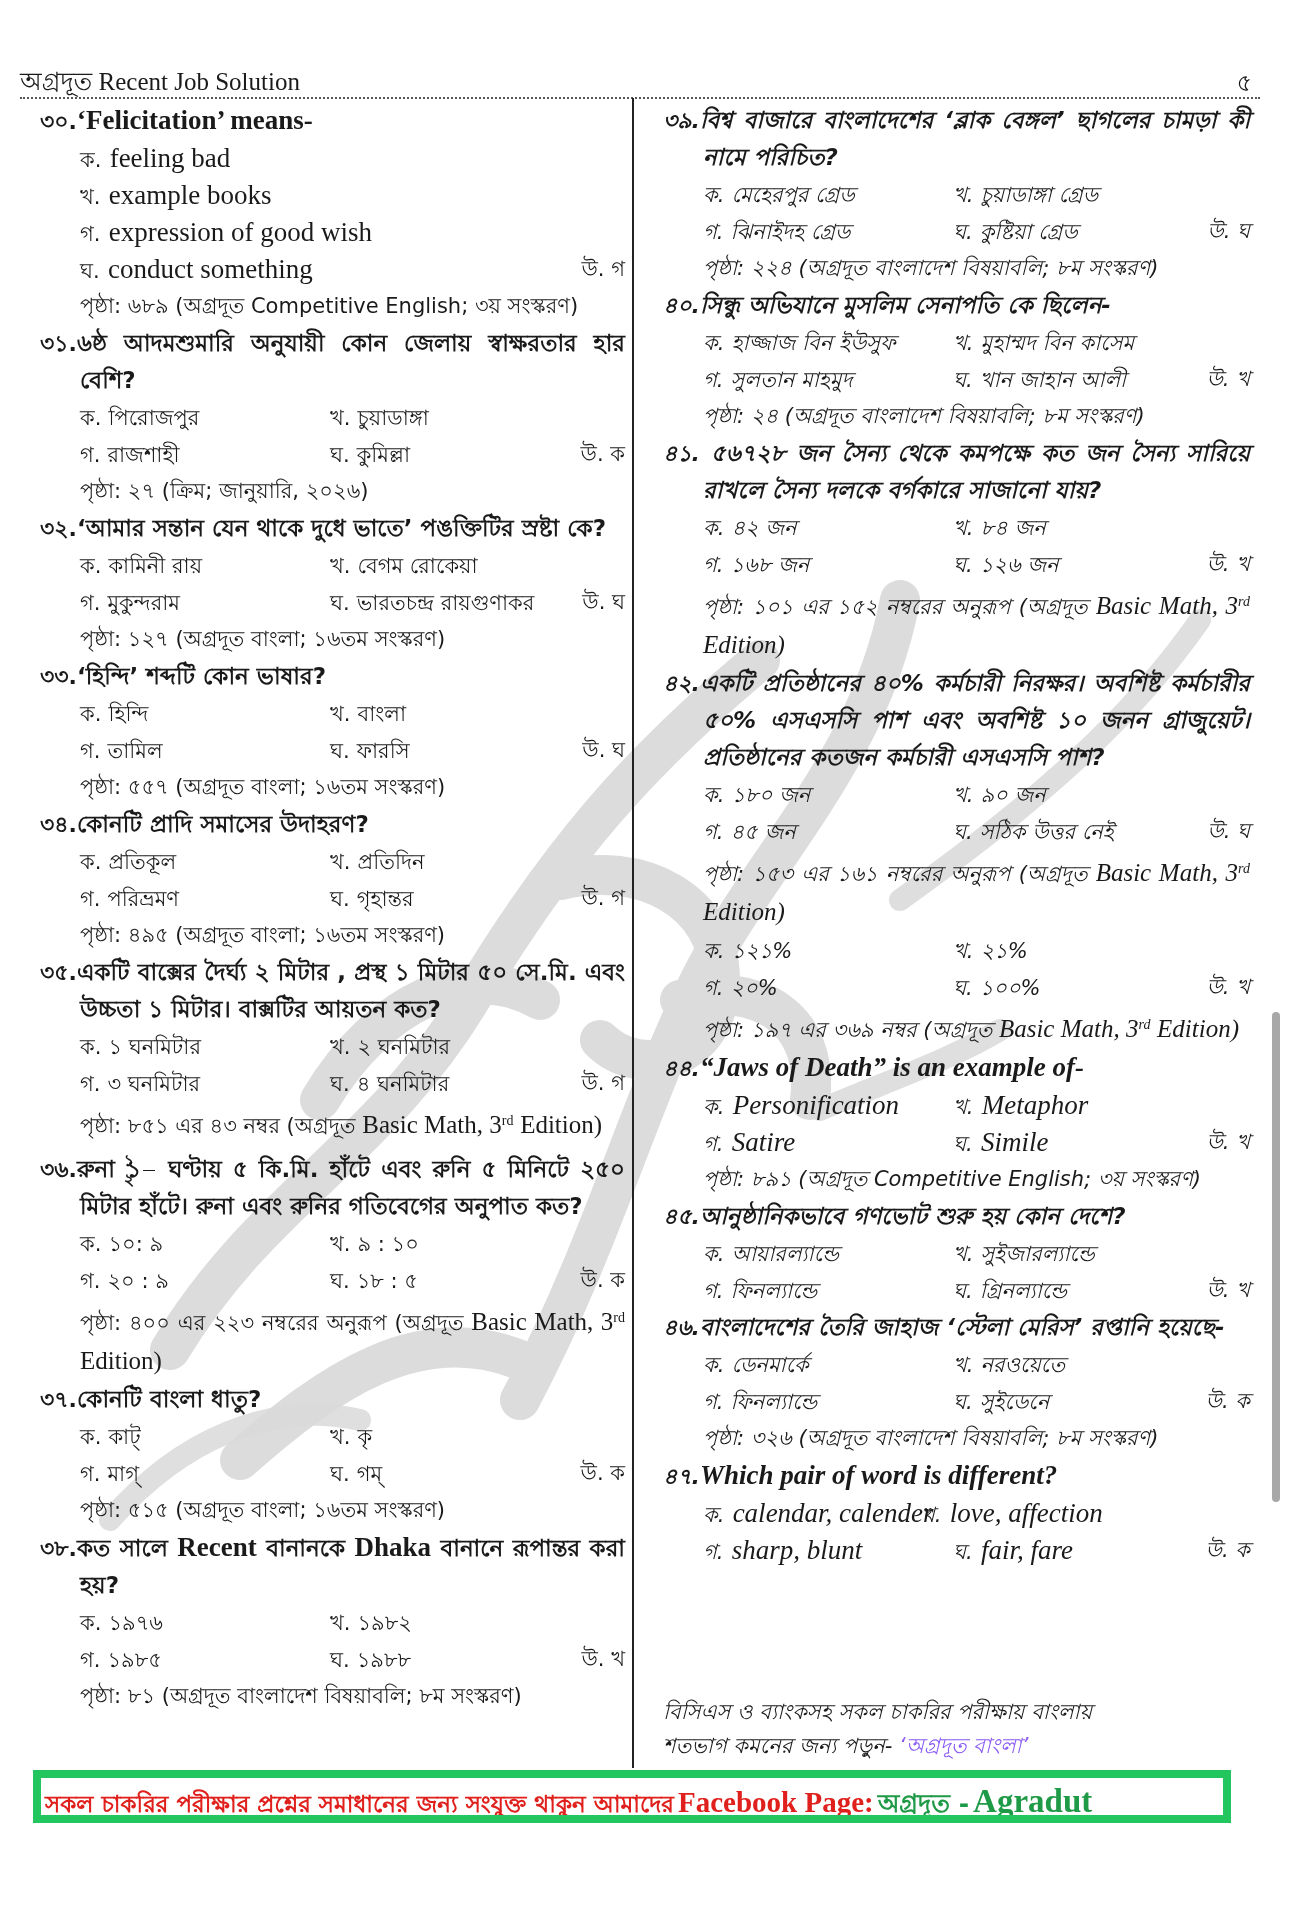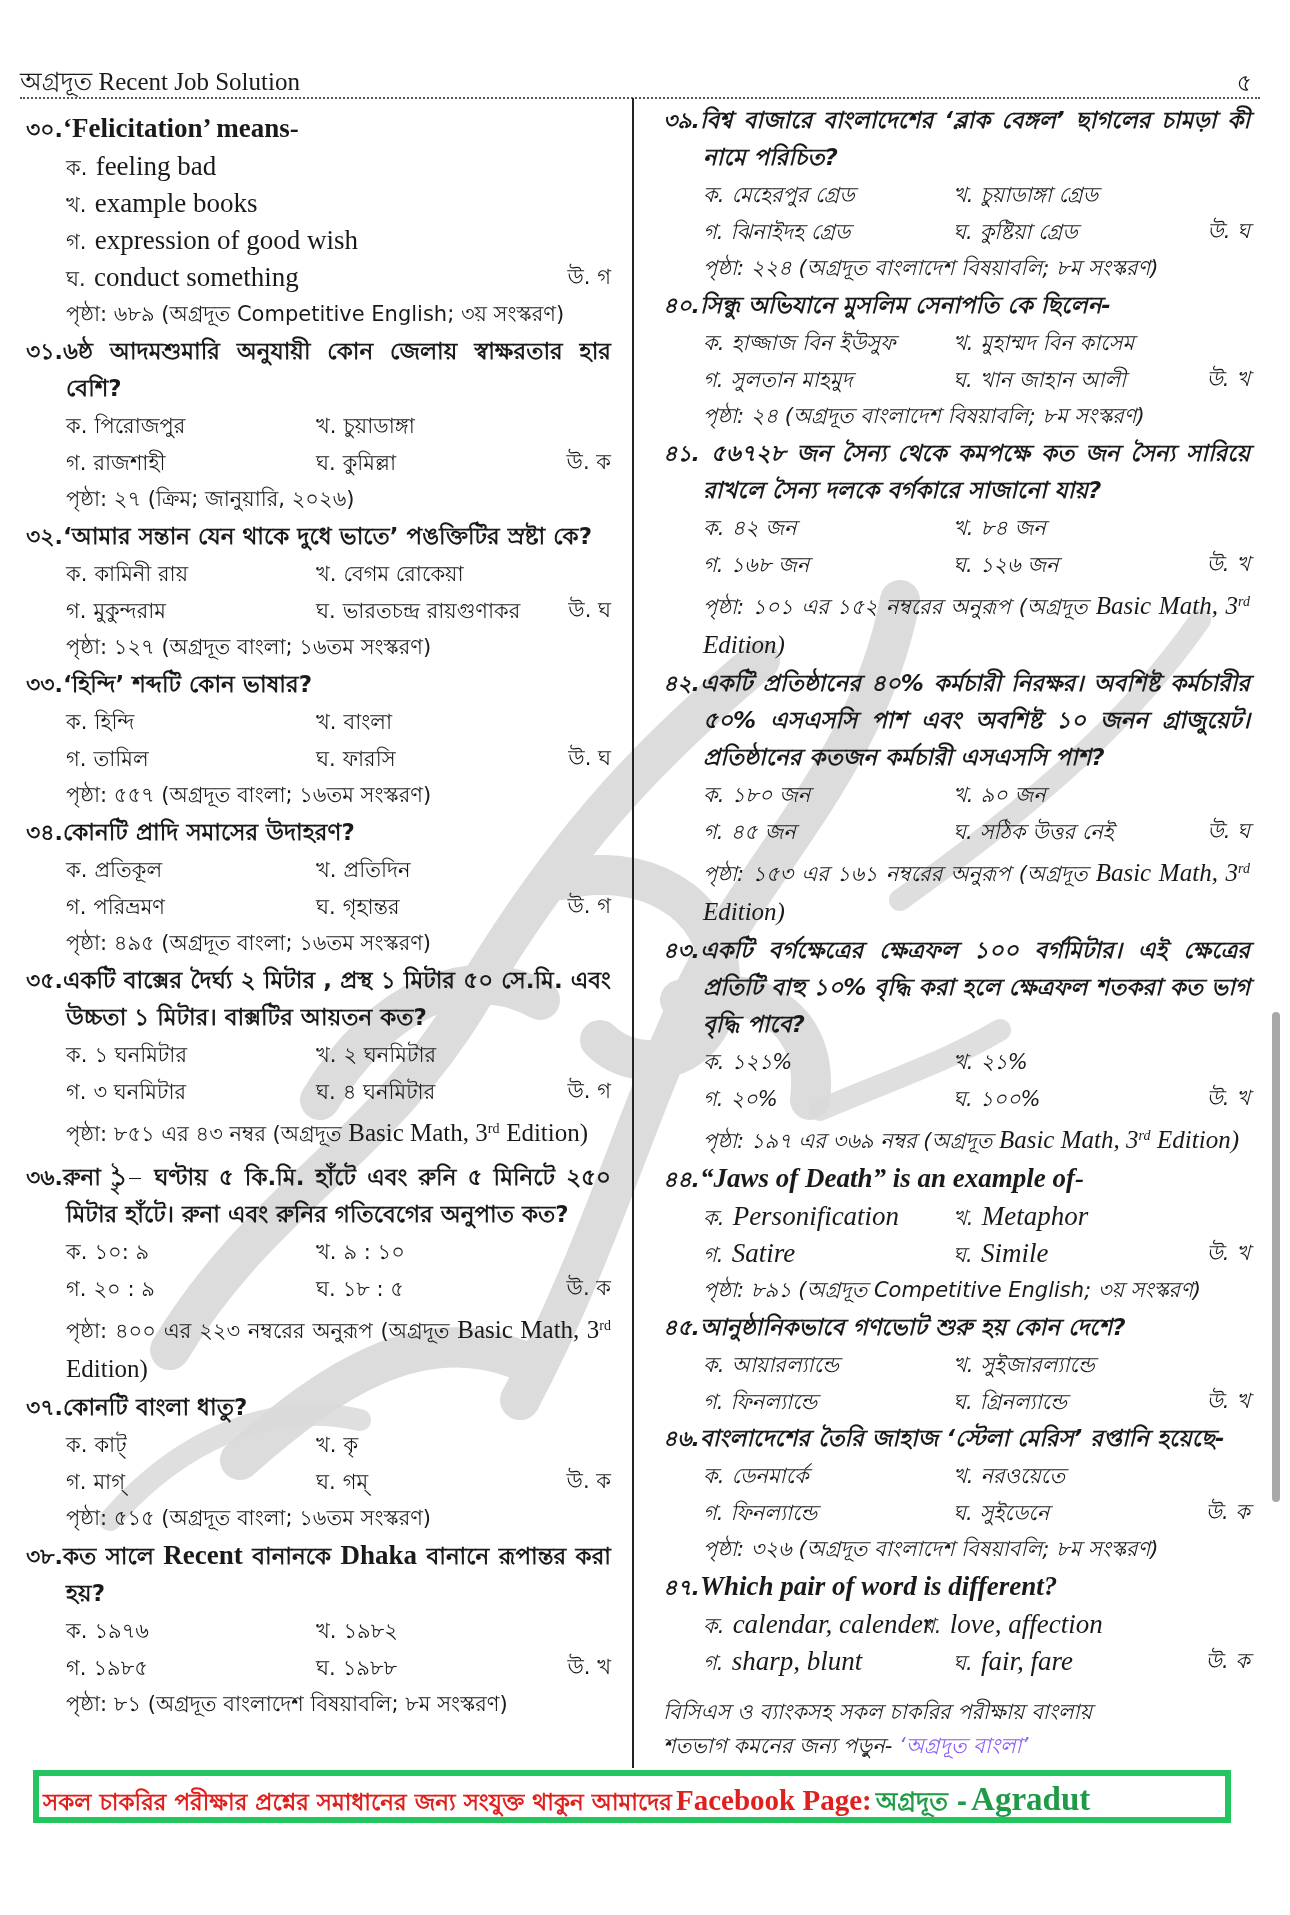--- a/index.html
+++ b/index.html
@@ -9,21 +9,21 @@
   .watermark { position: absolute; left: 0; top: 0; width: 1290px; height: 1915px; pointer-events: none; z-index: 0; }
 
   .page-header { position: absolute; left: 20px; top: 60px; width: 1240px; height: 40px; z-index: 2; }
   .header-title { position: absolute; left: 0; top: 2px; font-size: 25px; }
   .header-page-num { position: absolute; right: 8px; top: 4px; font-size: 24px; font-family: "DejaVu Sans", sans-serif; }
   .header-rule { position: absolute; left: 0; top: 37px; width: 1240px; border-top: 2px dotted #555; }
 
   .col-divider { position: absolute; left: 632px; top: 98px; width: 2px; height: 1670px; background: #222; z-index: 2; }
 
   .column { position: absolute; top: 102px; z-index: 2; }
-  .col-left { left: 26px; width: 585px; margin-top: 8px; }
+  .col-left { left: 40px; width: 585px; }
   .col-right { left: 663px; width: 587px; font-style: italic; }
 
   .q { position: relative; }
   .q-title { font-family: "DejaVu Sans", sans-serif; font-size: 23px; line-height: 37px; font-weight: bold; text-align: justify; padding-left: 40px; text-indent: -40px; }
   .q-title.en { font-family: "Liberation Serif", serif; font-size: 27px; }
   .q-title .en-bold { font-family: "Liberation Serif", serif; font-size: 27px; font-weight: bold; }
   .q-num { font-family: "DejaVu Sans", sans-serif; font-weight: bold; font-size: 22px; }
 
   .opt-row { position: relative; height: 37px; padding-left: 40px; font-size: 22px; line-height: 37px; white-space: nowrap; }
   .opt-row.en { font-size: 26px; }
@@ -39,21 +39,21 @@
   .ref .en-part { font-family: "Liberation Serif", serif; font-size: 25px; }
   .ref sup { font-size: 14px; font-family: "Liberation Serif", serif; }
 
   .frac { display: inline-block; vertical-align: middle; text-align: center; font-size: 16px; line-height: 16px; margin: 0 2px; }
   .frac span { display: block; }
   .frac .bar { border-top: 1.5px solid #1a1a1a; height: 0; width: 12px; margin: 1px auto; }
 
   .promo { position: absolute; left: 663px; top: 1695px; width: 587px; z-index: 2; text-align: left; font-family: "DejaVu Sans", sans-serif; font-style: italic; font-size: 21px; line-height: 34px; }
   .promo .book { color: #8b5cf6; }
 
-  .footer-banner { position: absolute; left: 33px; top: 1770px; width: 1198px; height: 53px; border: 6px solid #22c55e; z-index: 2; white-space: nowrap; overflow: hidden; padding-left: 4px; line-height: 47px; }
+  .footer-banner { position: absolute; left: 33px; top: 1770px; width: 1198px; height: 53px; border: 8px solid #22c55e; z-index: 2; white-space: nowrap; overflow: hidden; padding-left: 4px; line-height: 47px; }
   .footer-banner .red-bn { color: #e0201c; font-family: "DejaVu Sans", sans-serif; font-size: 23px; font-weight: bold; }
   .footer-banner .red-en { color: #e0201c; font-family: "Liberation Serif", serif; font-size: 29px; font-weight: bold; }
   .footer-banner .green { color: #1f9a47; font-family: "DejaVu Sans", sans-serif; font-size: 25px; font-weight: bold; }
   .footer-banner .green-en { color: #1f9a47; font-family: "Liberation Serif", serif; font-size: 33px; font-weight: bold; }
 
   .scrollbar-thumb { position: absolute; left: 1272px; top: 1012px; width: 8px; height: 490px; border-radius: 4px; background: #a8a8a8; z-index: 3; }
 </style>
 </head>
 <body>
 
@@ -266,21 +266,20 @@
     </div>
     <div class="opt-row">
       <span class="opt opt-a"><span class="ol">গ.</span> <span class="ot">৪৫ জন</span></span>
       <span class="opt opt-b"><span class="ol">ঘ.</span> <span class="ot">সঠিক উত্তর নেই</span></span>
       <span class="answer">উ. ঘ</span>
     </div>
     <div class="ref"><span>পৃষ্ঠা: ১৫৩ এর ১৬১ নম্বরের অনুরূপ (অগ্রদূত</span> <span class="en-part">Basic Math, 3</span><sup>rd</sup> <span class="en-part">Edition)</span></div>
   </div>
 
   <div class="q">
-    <div class="q-title"><span class="q-num">৪৩.</span><span>একটি বর্গক্ষেত্রের ক্ষেত্রফল ১০০ বর্গমিটার। এই ক্ষেত্রের প্রতিটি বাহু ১০% বৃদ্ধি করা হলে ক্ষেত্রফল শতকরা কত ভাগ বৃদ্ধি পাবে?</span></div>
     <div class="opt-row">
       <span class="opt opt-a"><span class="ol">ক.</span> <span class="ot">১২১%</span></span>
       <span class="opt opt-b"><span class="ol">খ.</span> <span class="ot">২১%</span></span>
     </div>
     <div class="opt-row">
       <span class="opt opt-a"><span class="ol">গ.</span> <span class="ot">২০%</span></span>
       <span class="opt opt-b"><span class="ol">ঘ.</span> <span class="ot">১০০%</span></span>
       <span class="answer">উ. খ</span>
     </div>
     <div class="ref"><span>পৃষ্ঠা: ১৯৭ এর ৩৬৯ নম্বর (অগ্রদূত</span> <span class="en-part">Basic Math, 3</span><sup>rd</sup> <span class="en-part">Edition)</span></div>

